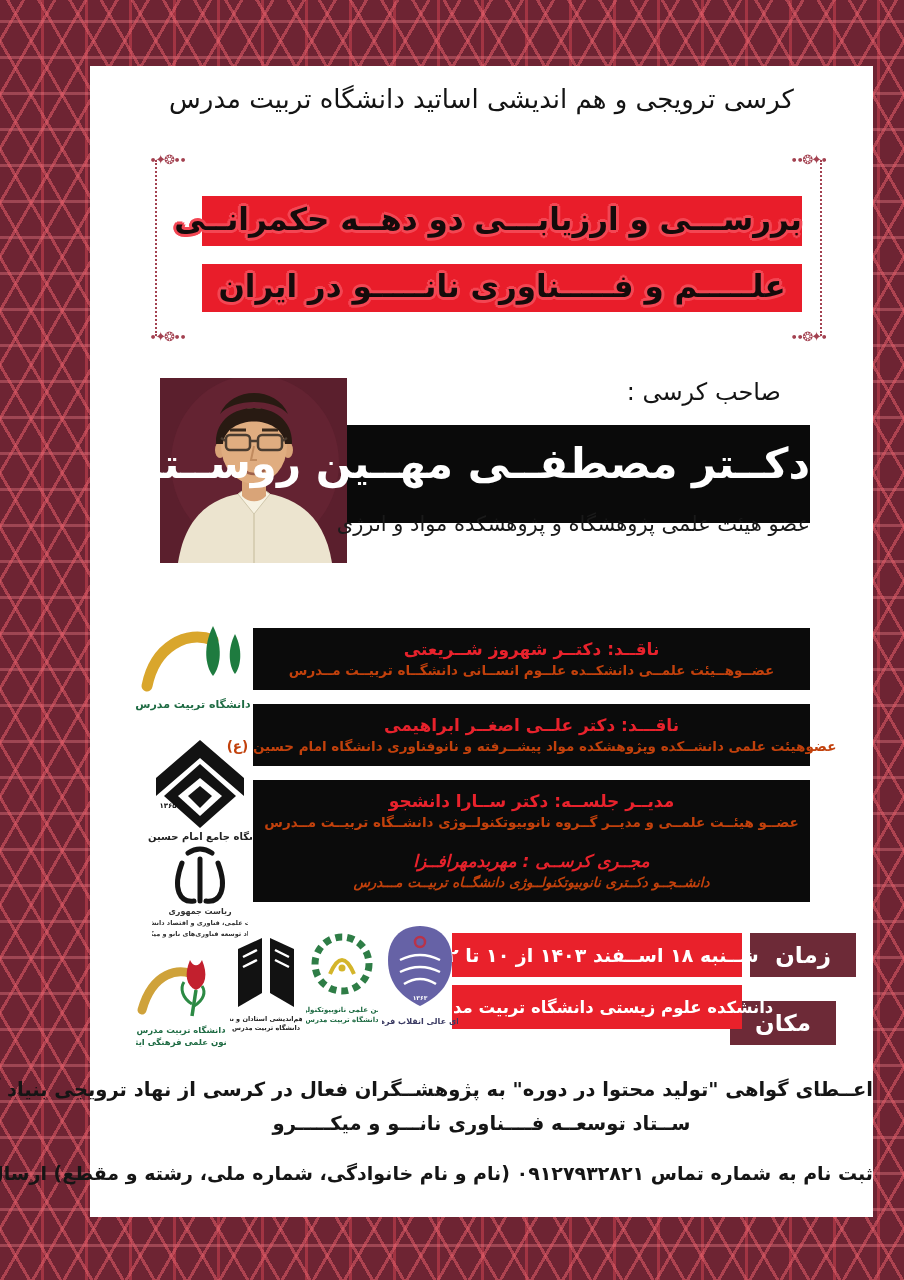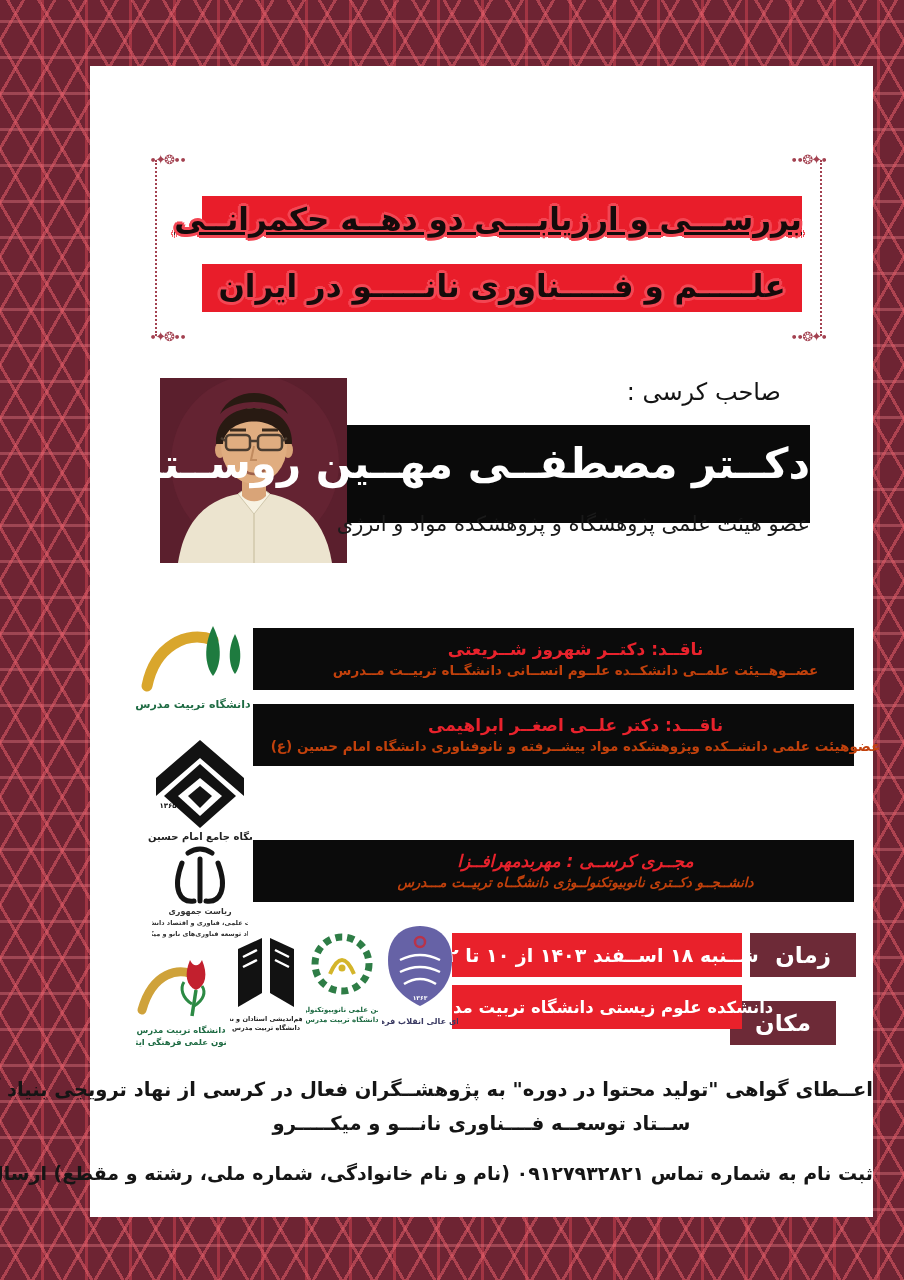--- a/index.html
+++ b/index.html
@@ -41,41 +41,41 @@
   .title-bar{
     left:112px;width:600px;background:#e91d2a;
     text-align:center;font-weight:bold;color:#150b0b;
     font-size:31px;white-space:nowrap;
     text-shadow:
       -2px -2px 0 #f34653, 2px -2px 0 #f34653,
       -2px 2px 0 #f34653, 2px 2px 0 #f34653,
       0 -3px 0 #f34653, 0 3px 0 #f34653,
       -3px 0 0 #f34653, 3px 0 0 #f34653;
   }
-  .title-bar.l1{top:130px;height:40px;line-height:46px;text-decoration:underline;}
+  .title-bar.l1{top:130px;height:50px;line-height:46px;}
   .title-bar.l2{top:198px;height:48px;line-height:44px;}
 
   
   .chair-label{top:312px;right:92px;font-size:24px;color:#141414;}
   .photo{left:70px;top:312px;width:187px;height:185px;}
   .name-bar{
     left:257px;top:359px;width:463px;height:98px;background:#0a0a0a;
     color:#ffffff;font-weight:bold;font-size:42px;line-height:78px;
     text-align:center;white-space:nowrap;
   }
   .affiliation{
     left:257px;top:446px;width:463px;text-align:center;
     font-size:21px;color:#1a1a1a;white-space:nowrap;
   }
 
   
   .pbar{
     left:163px;width:557px;height:62px;background:#0b0b0b;
     display:flex;flex-direction:column;justify-content:center;align-items:center;
-    gap:3px;overflow:visible;padding-left:44px;
+    gap:3px;overflow:visible;
   }
   .pbar .role{color:#e8222c;font-weight:bold;font-size:17px;white-space:nowrap;line-height:19px;}
   .pbar .desc{color:#c2410c;font-weight:bold;font-size:13.5px;white-space:nowrap;line-height:16px;}
   .pbar.p1{top:562px;} .pbar.p2{top:638px;} .pbar.p3{top:714px;} .pbar.p4{top:774px;font-style:italic;}
 
   
   .logo{display:block;font-weight:bold;}
   .logo-tmu{left:43px;top:556px;}
   .logo-ihu{left:58px;top:672px;}
   .logo-gov{left:62px;top:779px;}
@@ -107,20 +107,21 @@
   .registration{top:1096px;left:0;width:100%;text-align:center;font-weight:bold;font-size:19px;color:#151515;white-space:nowrap;}
 
   svg text{font-family:"DejaVu Sans",sans-serif;}
 </style>
 </head>
 <body>
 
 <div class="poster">
   <div class="panel">
 
+    <div class="abs header-line">کرسی ترویجی و هم اندیشی اساتید دانشگاه تربیت مدرس</div>
 
     <div class="abs tframe">
       <span class="orn tl"></span>
       <span class="orn tr"></span>
       <span class="orn bl"></span>
       <span class="orn br"></span>
     </div>
     <div class="abs title-bar l1">بررســـی و ارزیابـــی دو دهــه حکمرانــی</div>
     <div class="abs title-bar l2">علـــــم و فـــــناوری نانـــــو در ایران</div>
 
@@ -152,20 +153,24 @@
     <div class="abs affiliation">عضو هیئت علمی پژوهشگاه و پژوهشکده مواد و انرژی</div>
 
     <div class="abs pbar p1">
       <span class="role">ناقــد: دکتــر شهروز شــریعتی</span>
       <span class="desc">عضــوهــیئت علمــی دانشکــده علــوم انســانی دانشگــاه تربیــت مــدرس</span>
     </div>
     <div class="abs pbar p2">
       <span class="role">ناقـــد: دکتر علــی اصغــر ابراهیمی</span>
       <span class="desc">عضوهیئت علمی دانشــکده وپژوهشکده مواد پیشــرفته و نانوفناوری دانشگاه امام حسین (ع)</span>
     </div>
+    <div class="abs pbar p3">
+      <span class="role">مدیــر جلســه: دکتر ســارا دانشجو</span>
+      <span class="desc">عضــو هیئــت علمــی و مدیــر گــروه نانوبیوتکنولــوژی دانشــگاه تربیــت مــدرس</span>
+    </div>
     <div class="abs pbar p4">
       <span class="role">مجــری کرســی : مهربدمهرافــزا</span>
       <span class="desc">دانشــجــو دکــتری نانوبیوتکنولــوژی دانشگــاه تربیــت مـــدرس</span>
     </div>
 
     <div class="abs logo logo-tmu">
       <svg width="123" height="92" viewBox="0 0 123 92">
         <path d="M14,64 C22,24 54,8 80,18" stroke="#d9a62c" stroke-width="11" fill="none" stroke-linecap="round"></path>
         <path d="M80,4 C70,24 72,44 80,54 C88,44 90,24 80,4 Z" fill="#1e7b3f"></path>
         <path d="M102,12 C94,28 96,44 102,52 C108,44 110,28 102,12 Z" fill="#1e7b3f"></path>

